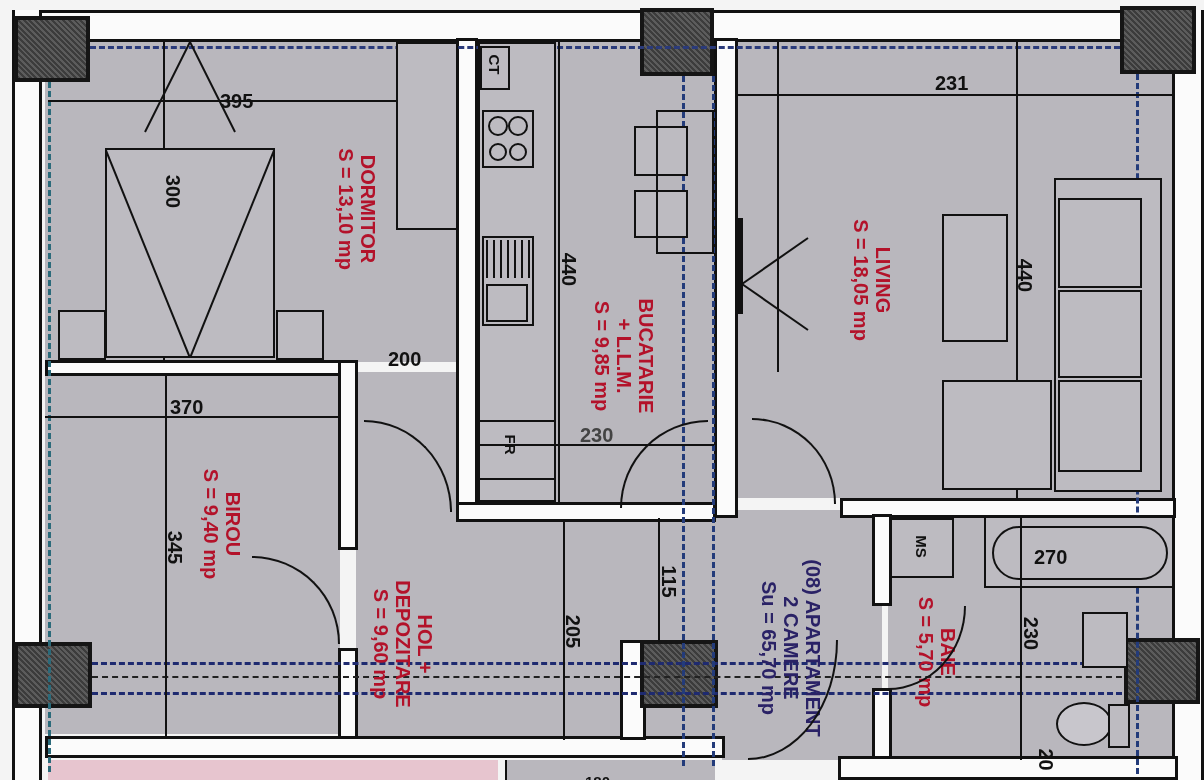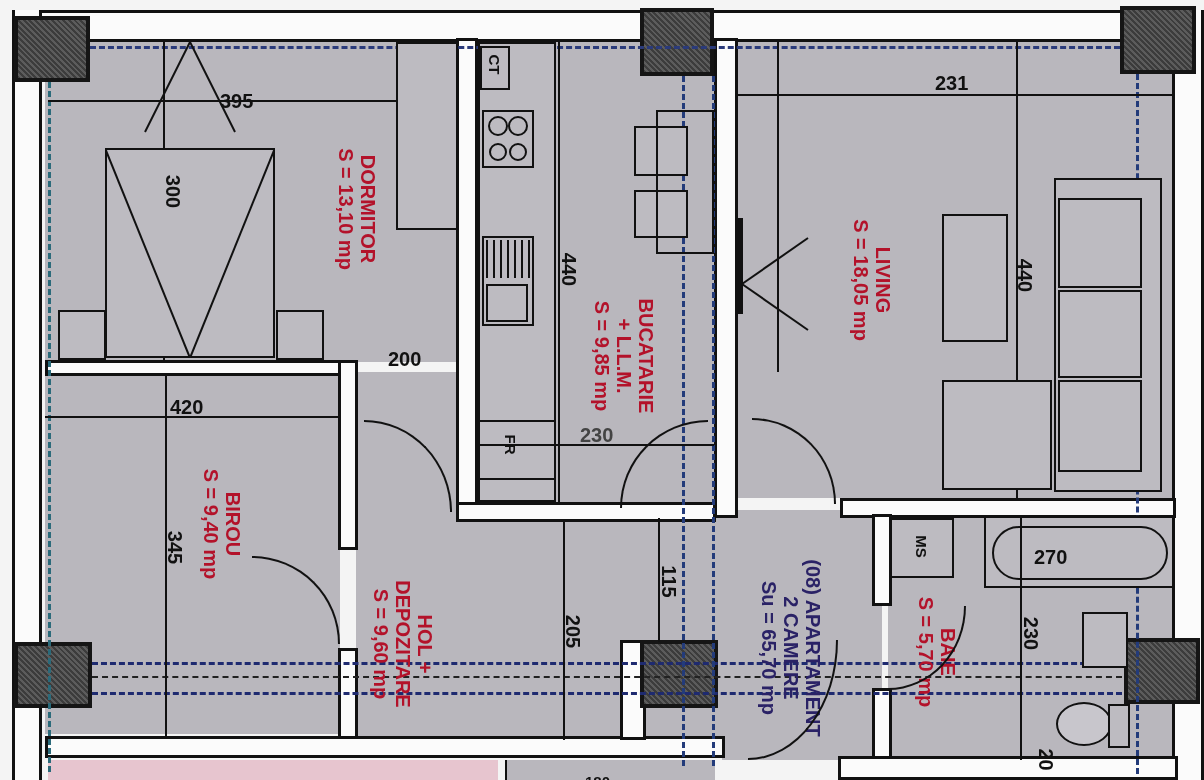--- a/index.html
+++ b/index.html
@@ -142,21 +142,21 @@
   <div class="abs dim" style="left:935px;top:72px;">231</div>
   <div class="abs dim v" style="left:1008px;top:264px;">440</div>
   <div class="abs lbl" style="left:800px;top:256px;width:140px;height:48px;">
     <div>LIVING</div>
     <div>S = 18,05 mp</div>
   </div>
   <div class="abs arc" style="left:752px;top:418px;width:84px;height:86px;"></div>
 
   <div class="abs line" style="left:45px;top:416px;width:294px;height:2px;"></div>
   <div class="abs line" style="left:165px;top:376px;width:2px;height:360px;"></div>
-  <div class="abs dim" style="left:170px;top:396px;">420</div>
+  <div class="abs dim" style="left:170px;top:396px;">370</div>
   <div class="abs dim v" style="left:158px;top:536px;">345</div>
   <div class="abs lbl" style="left:160px;top:500px;width:120px;height:48px;">
     <div>BIROU</div>
     <div>S = 9,40 mp</div>
   </div>
   <div class="abs arc" style="left:252px;top:556px;width:88px;height:88px;"></div>
   <div class="abs arc" style="left:364px;top:420px;width:88px;height:92px;"></div>
 
   <div class="abs line" style="left:563px;top:520px;width:2px;height:220px;"></div>
   <div class="abs line" style="left:658px;top:518px;width:2px;height:124px;"></div>

